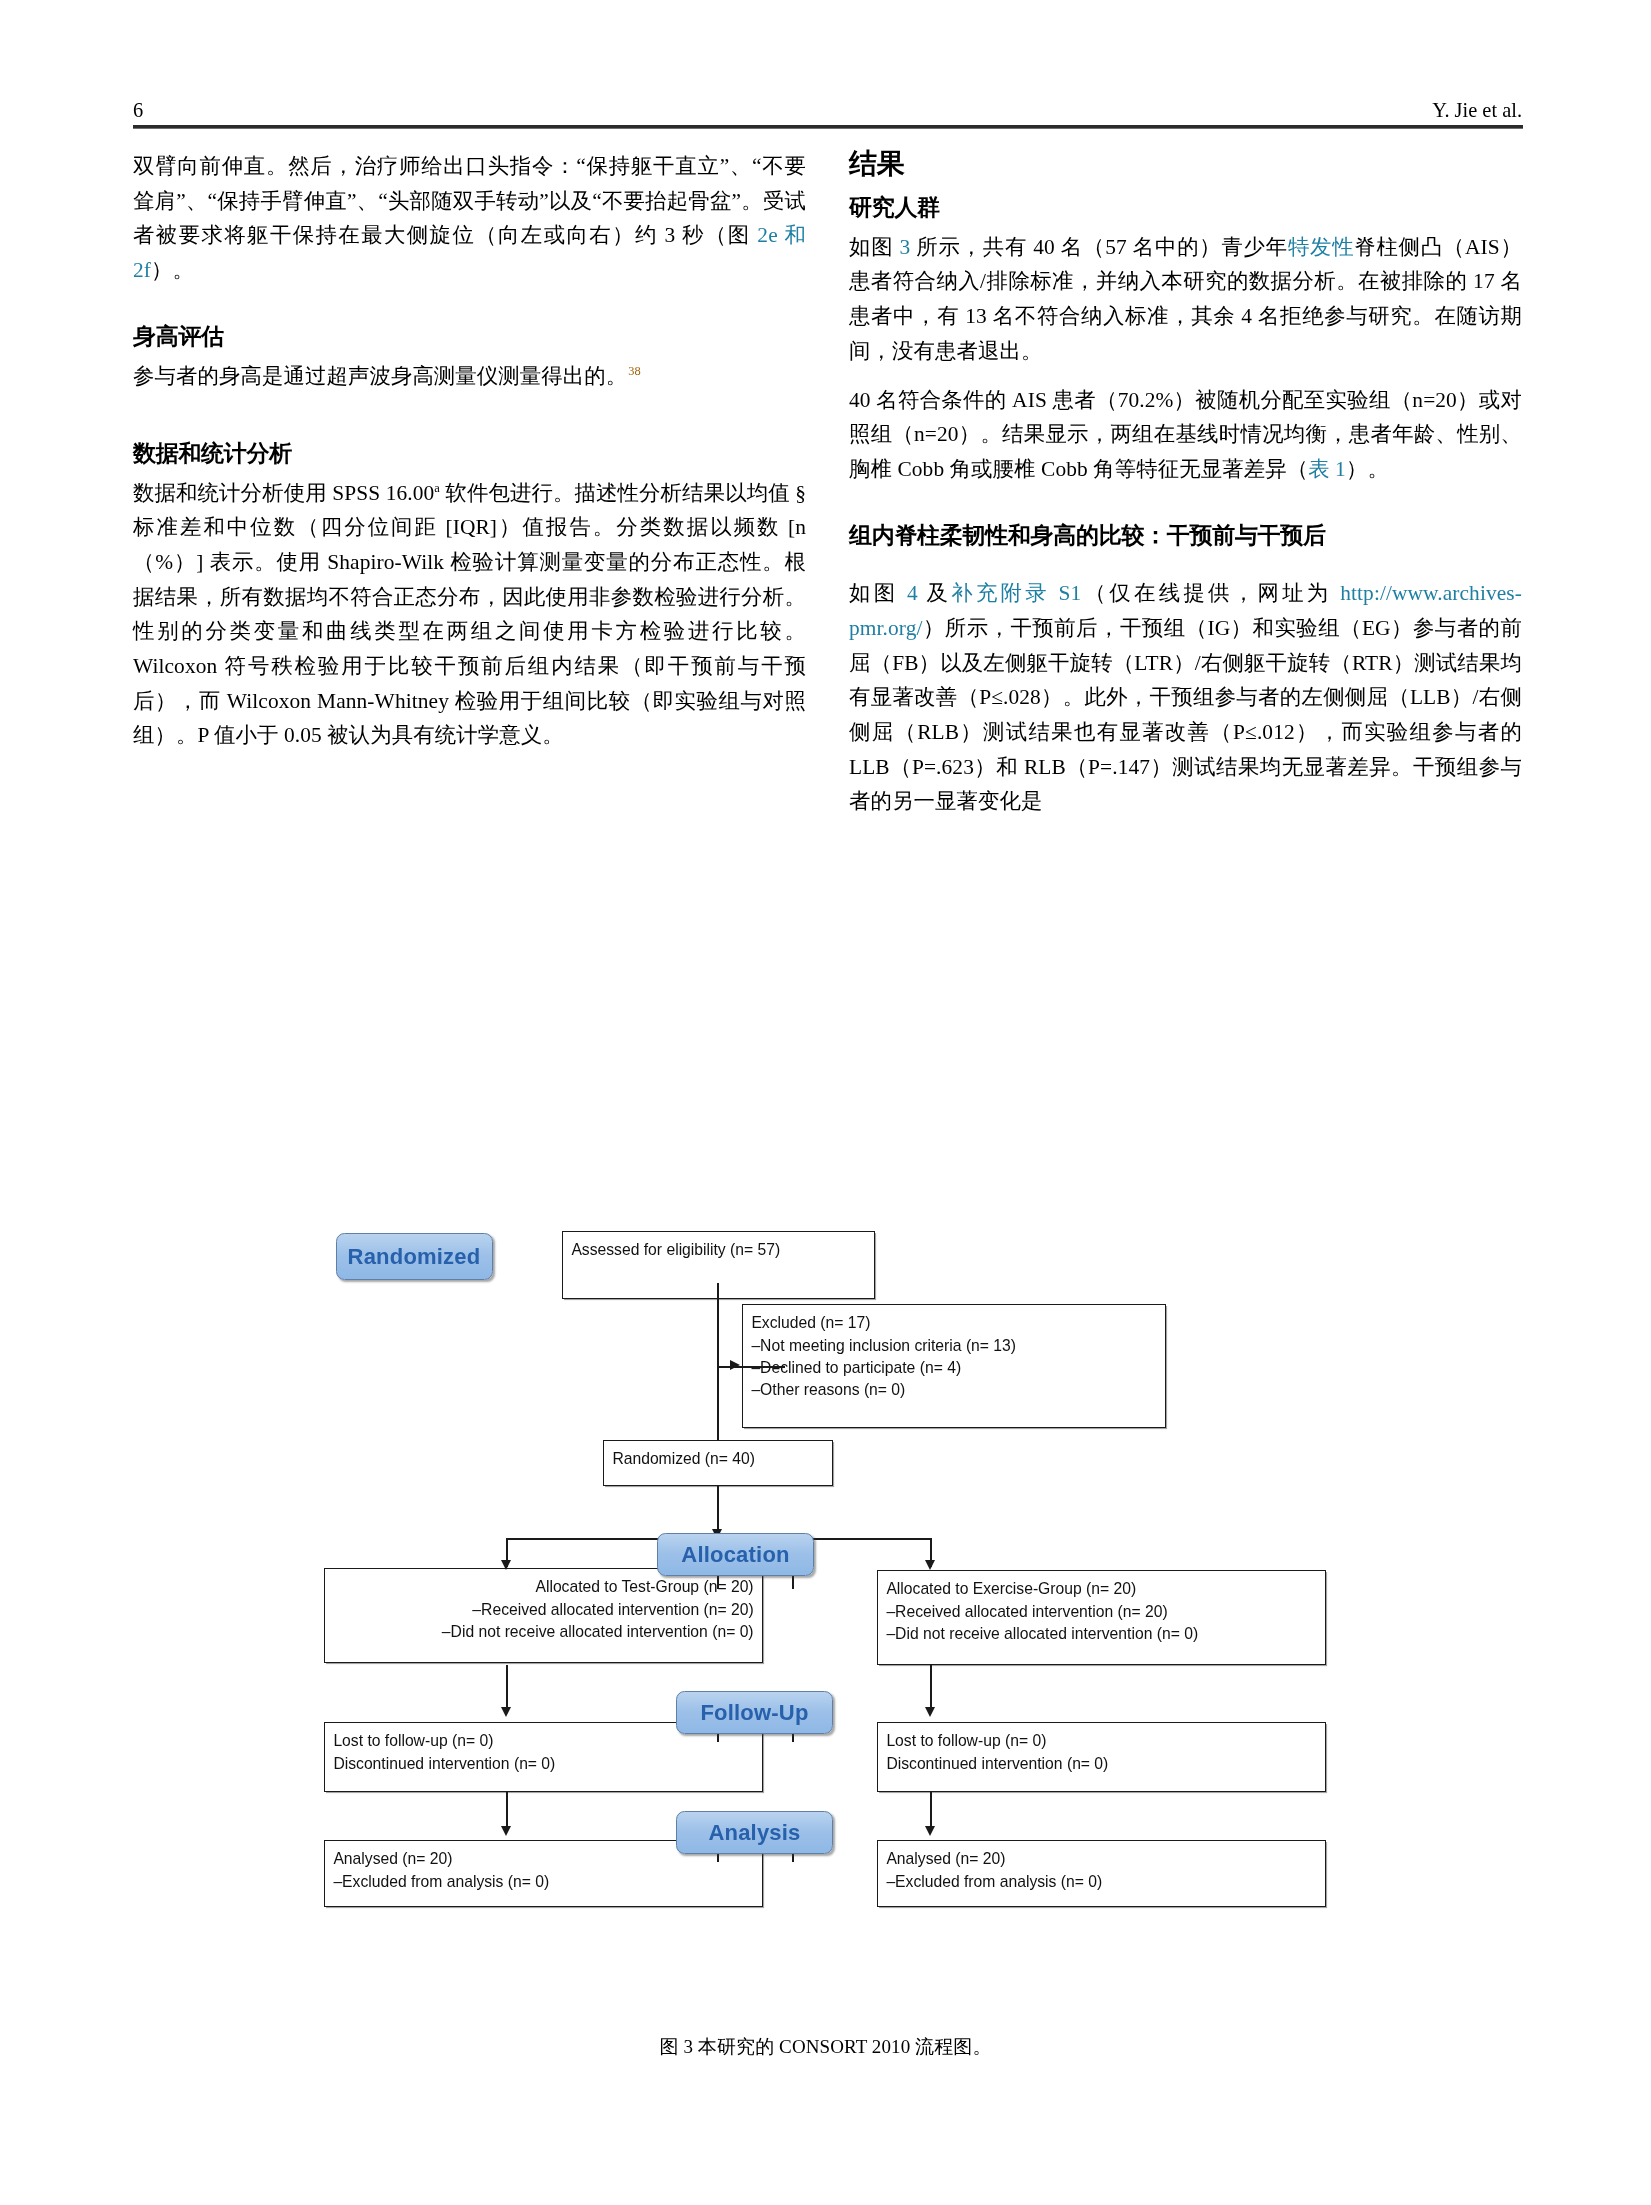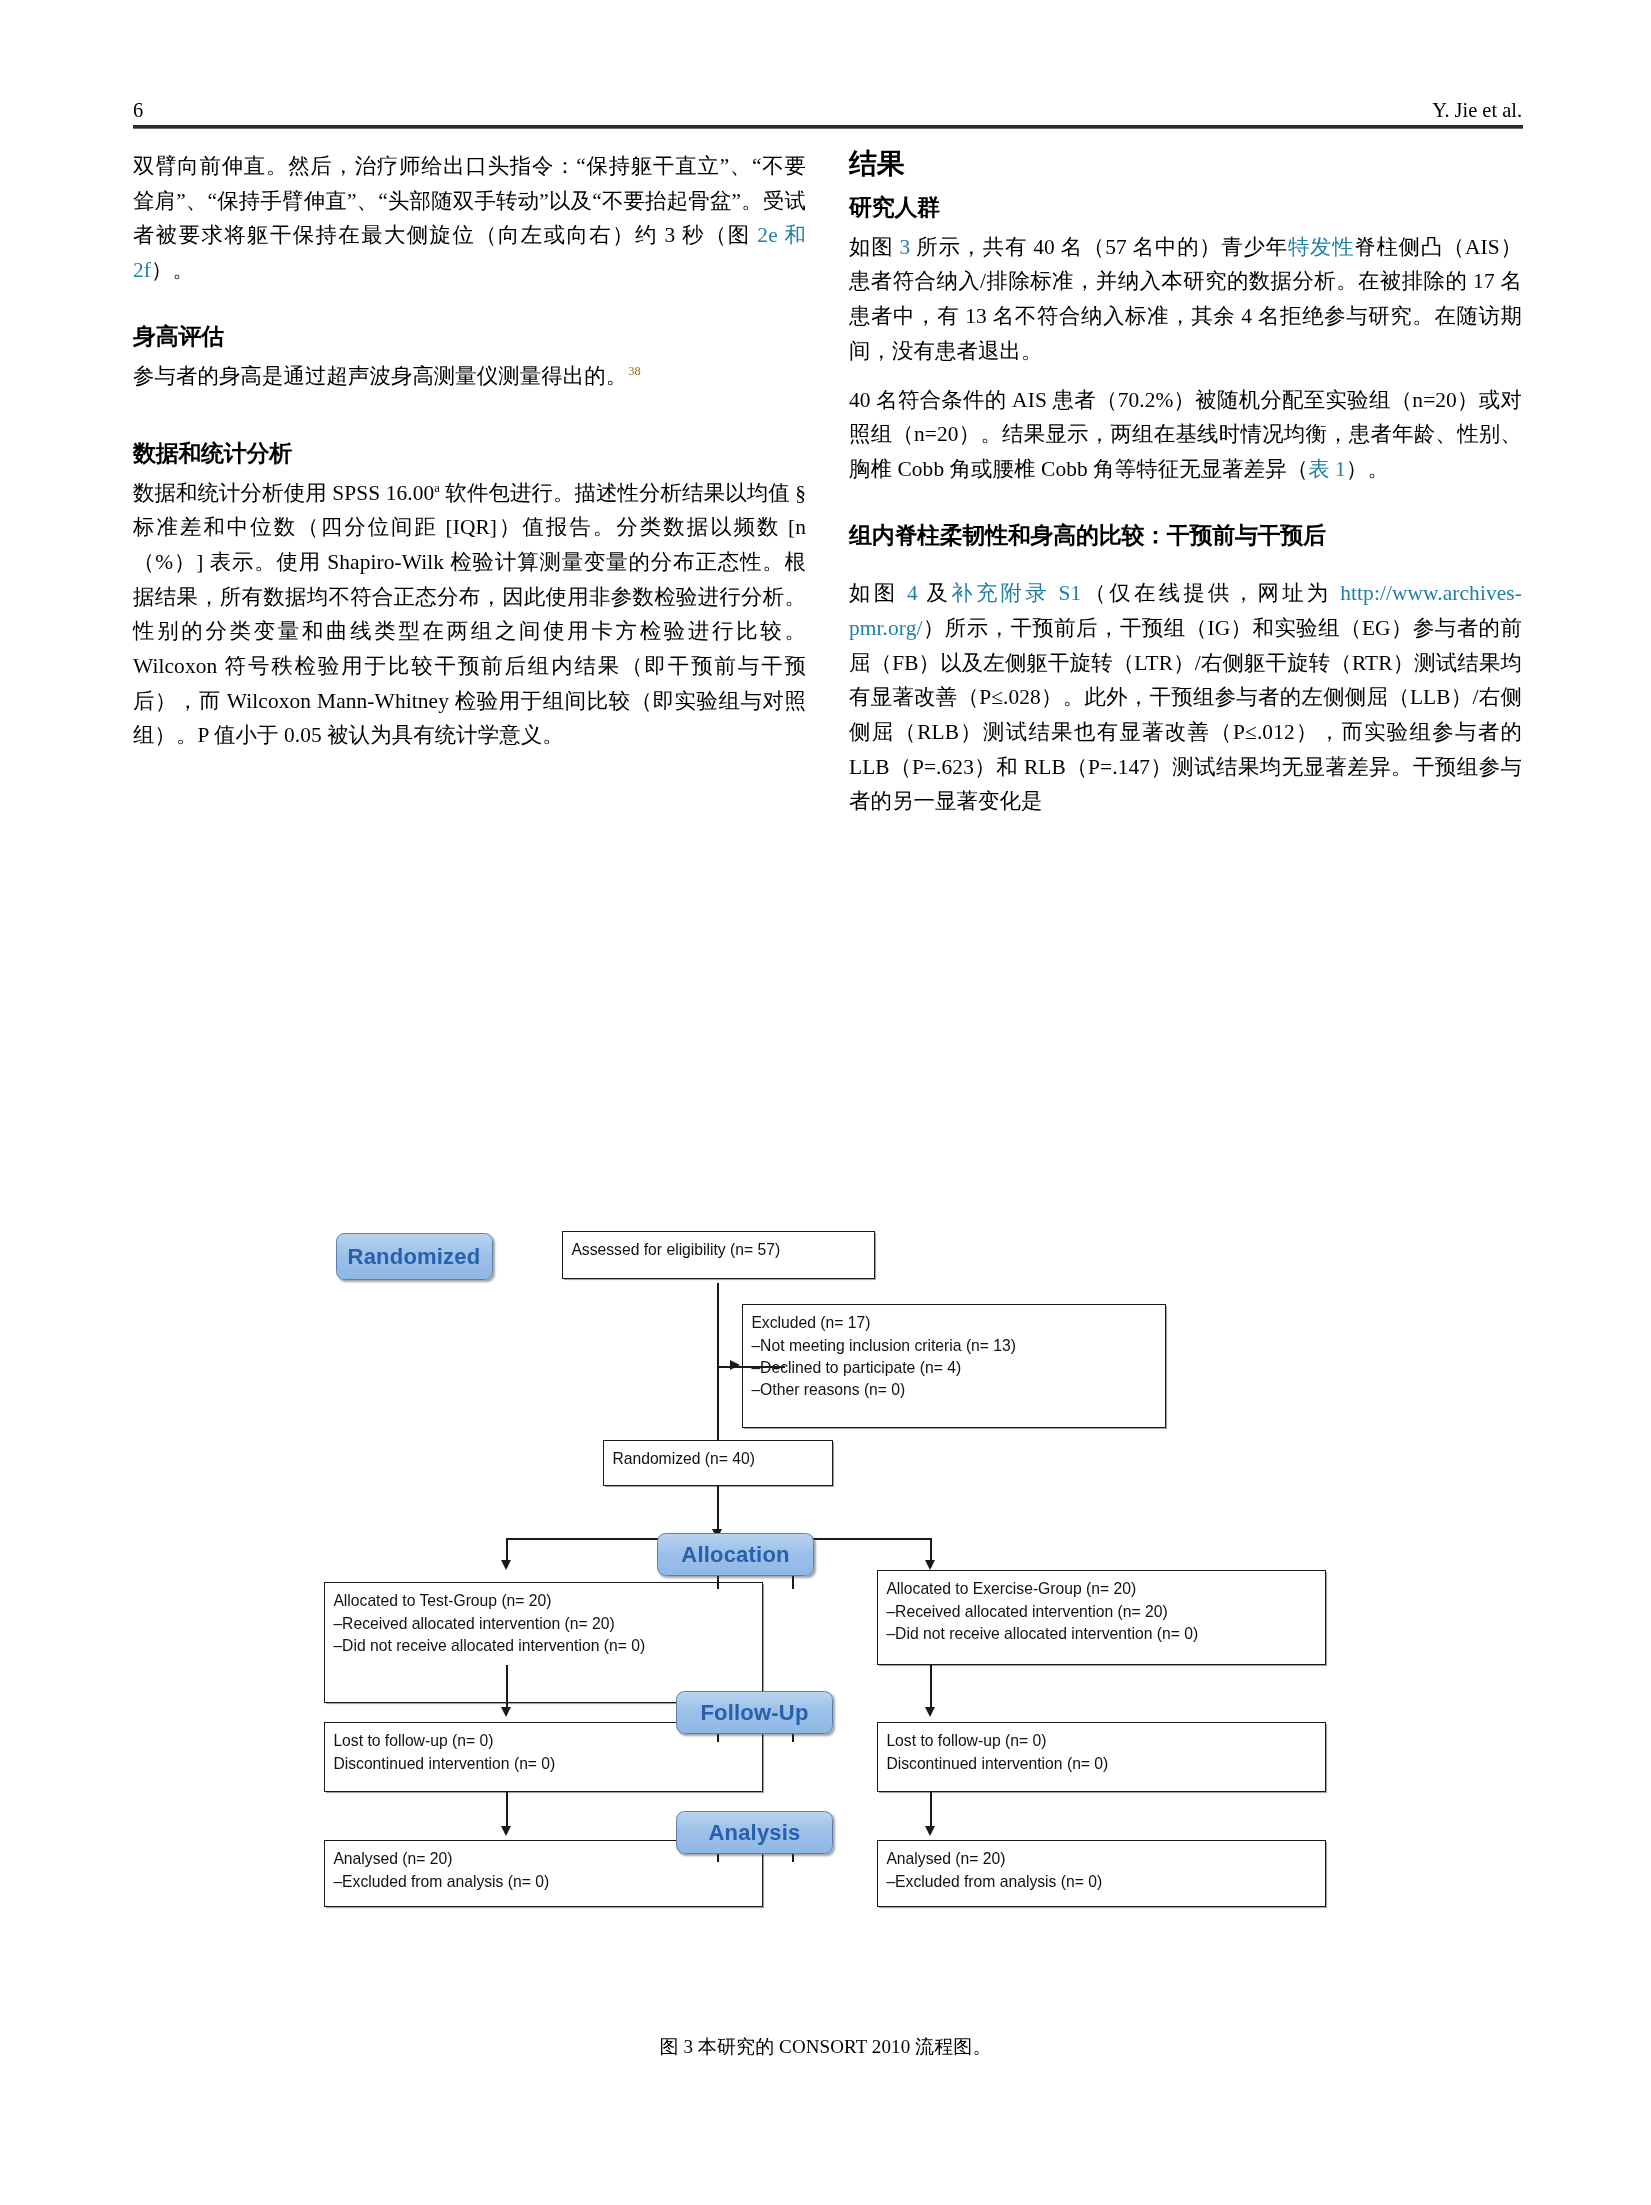--- a/index.html
+++ b/index.html
@@ -238,36 +238,36 @@
     <div class="fig-canvas">
 
       <div class="stage" style="left:11.5px; top:22px; width:157px; height:47px;">Randomized</div>
 
       <div class="stage" style="left:333px; top:322px; width:157px; height:43px;">Allocation</div>
 
       <div class="stage" style="left:352px; top:480px; width:157px; height:43px;">Follow-Up</div>
 
       <div class="stage" style="left:352px; top:600px; width:157px; height:43px;">Analysis</div>
 
-      <div class="fbox" style="left:238px; top:20px; width:313px; height:48px;">
+      <div class="fbox" style="left:238px; top:20px; width:313px; height:68px;">
         <span class="ln">Assessed for eligibility (n= 57)</span>
       </div>
 
       <div class="fbox" style="left:418px; top:93px; width:424px; height:124px;">
         <span class="ln">Excluded  (n= 17)</span>
         <span class="ln">–Not meeting inclusion criteria (n= 13)</span>
         <span class="ln">–Declined to participate (n= 4)</span>
         <span class="ln">–Other reasons (n= 0)</span>
       </div>
 
       <div class="fbox" style="left:279px; top:229px; width:230px; height:46px;">
         <span class="ln">Randomized (n= 40)</span>
       </div>
 
-      <div class="fbox" style="left:0px; top:371px; width:439px; height:121px;">
+      <div class="fbox" style="left:0px; top:357px; width:439px; height:95px;text-align:right;">
         <span class="ln">Allocated to Test-Group (n= 20)</span>
         <span class="ln">–Received allocated intervention (n= 20)</span>
         <span class="ln">–Did not receive allocated intervention (n= 0)</span>
       </div>
       <div class="fbox" style="left:553px; top:359px; width:449px; height:95px;">
         <span class="ln">Allocated to Exercise-Group (n= 20)</span>
         <span class="ln">–Received allocated intervention (n= 20)</span>
         <span class="ln">–Did not receive allocated intervention (n= 0)</span>
       </div>
 

